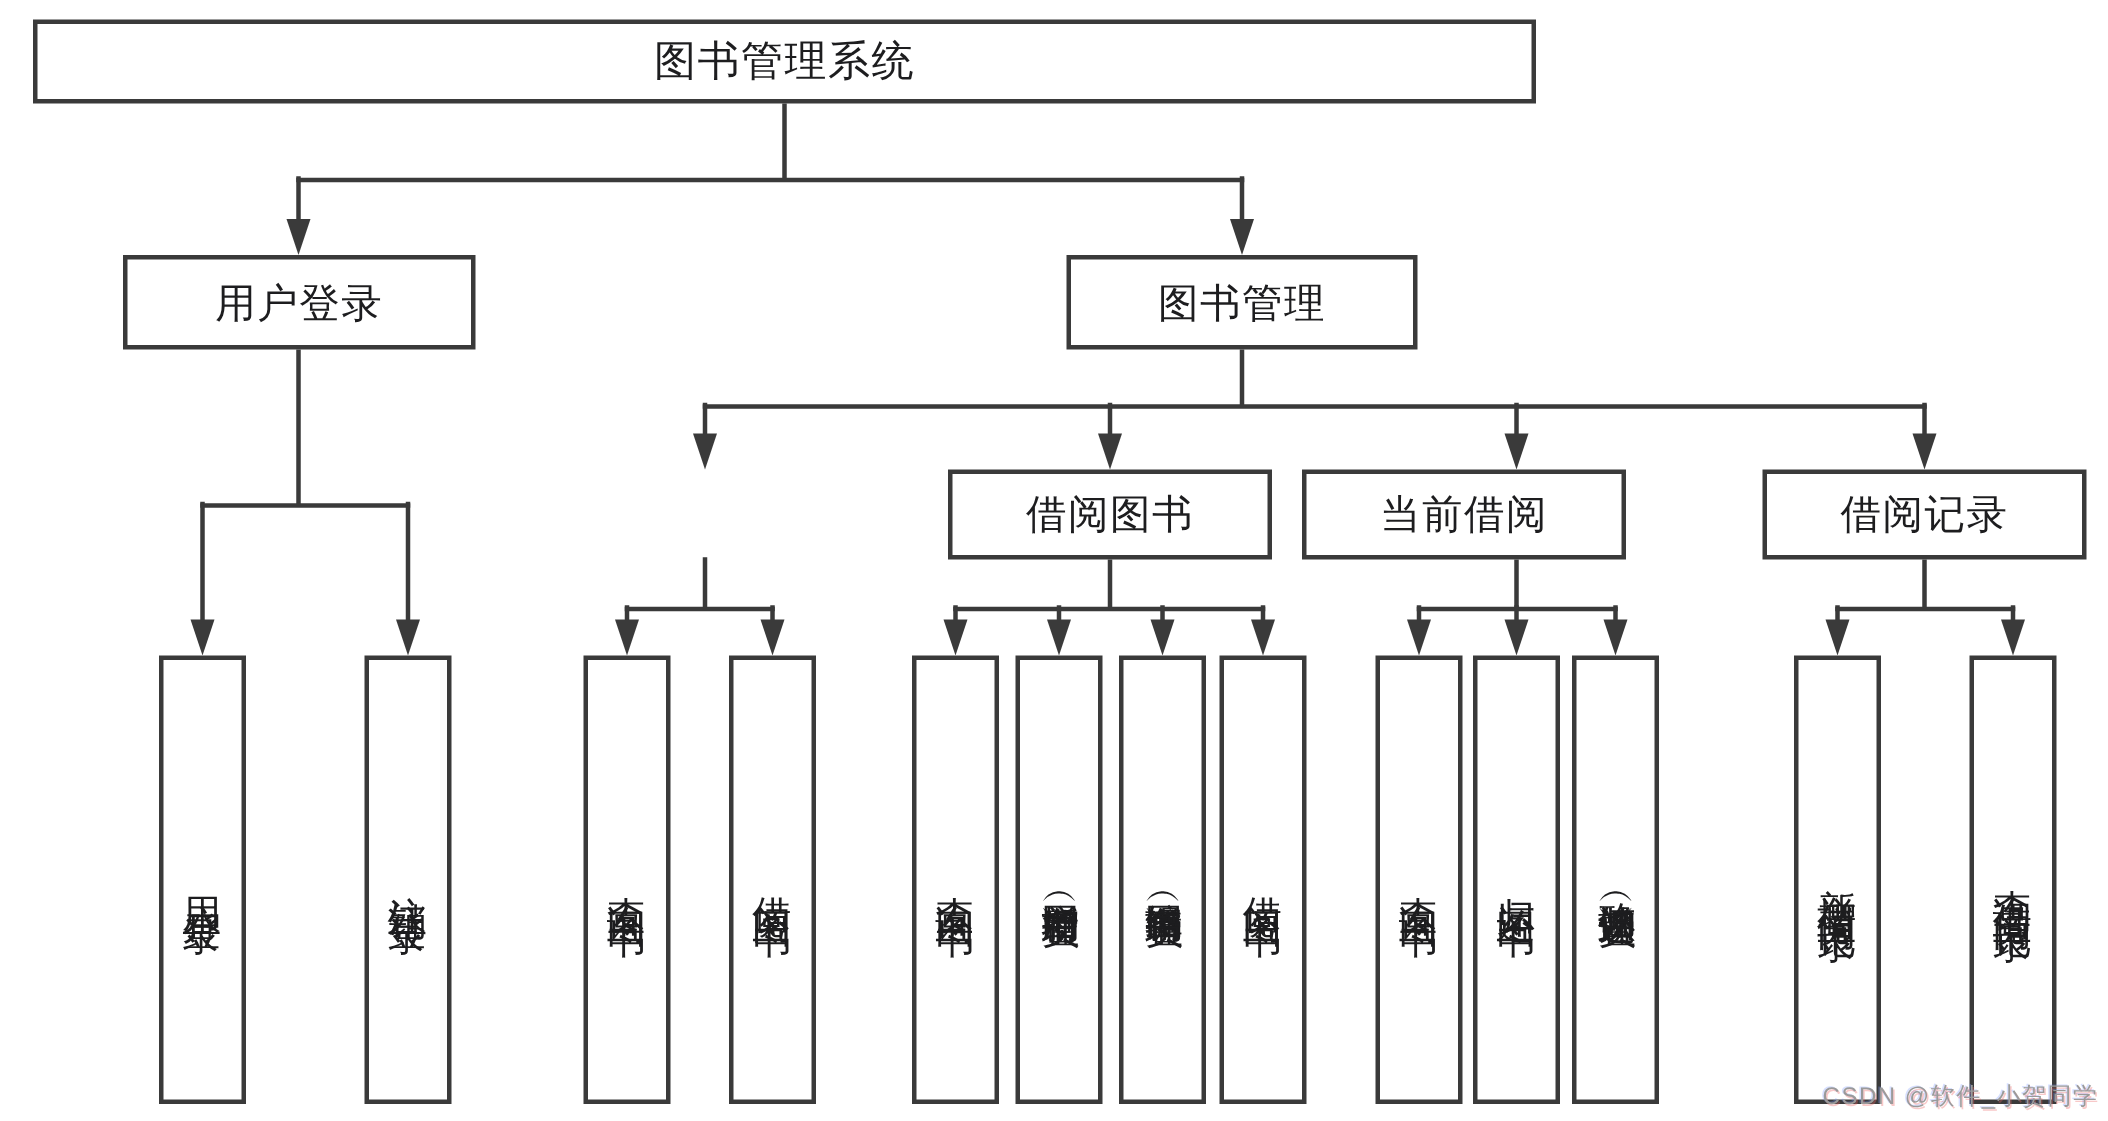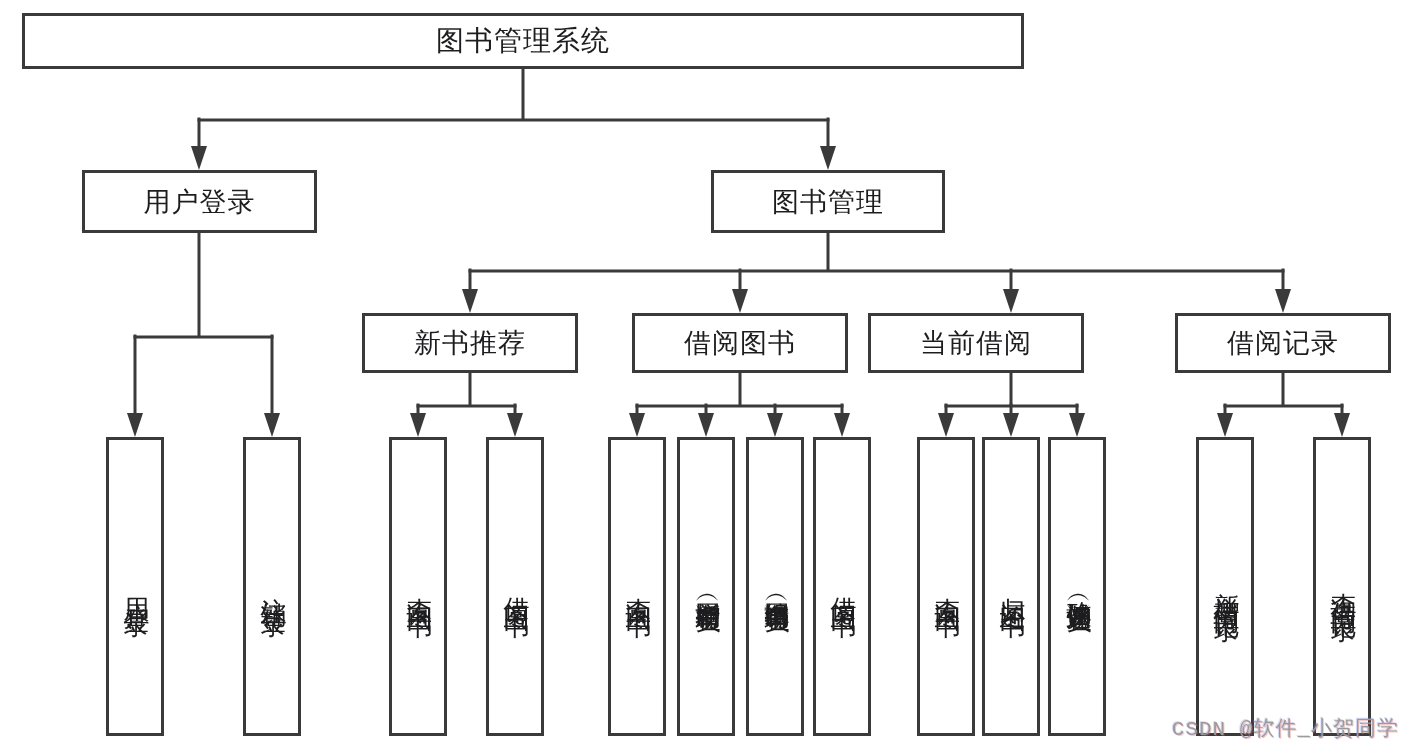--- a/index.html
+++ b/index.html
@@ -10,21 +10,20 @@
     --watermark:#9a9a9a;
   }
   *{box-sizing:border-box;margin:0;padding:0;}
   html,body{background:var(--background);}
   body{font-family:"Liberation Sans","DejaVu Sans",sans-serif;}
   .stage{
     position:relative;
     width:1405px;height:747px;
     background:var(--background);
     overflow:hidden;
-    font-family:Liberation Mono, monospace;
   }
   #connector-svg{position:absolute;left:0;top:0;width:1405px;height:747px;}
   #connector-svg path{stroke:var(--line);stroke-width:3;fill:none;stroke-linecap:square;}
   #connector-svg polygon{fill:var(--line);stroke:none;}
   .hbox{
     position:absolute;
     background:var(--box-fill);
     border:3px solid var(--line);
     display:flex;align-items:center;justify-content:center;
     color:var(--text);
@@ -46,21 +45,21 @@
     writing-mode:vertical-rl;
     text-orientation:mixed;
     font-size:26px;
     line-height:1;
     letter-spacing:5px;
   }
   .vbox.long span{font-size:25px;letter-spacing:1px;}
   .watermark{
     position:absolute;
     right:6px;bottom:5px;
-    font-size:21px;
+    font-size:16px;
     color:var(--watermark);
     letter-spacing:1px;
     text-shadow:1px 1px 0 rgba(236,99,99,0.35),-1px -1px 0 rgba(120,150,255,0.30);
     white-space:nowrap;
   }
 </style>
 </head>
 <body>
 
 <div class="stage">
@@ -124,23 +123,20 @@
     <span>图书管理系统</span>
   </div>
 
   <div class="hbox" style="left:82px;top:170px;width:235px;height:63px">
     <span>用户登录</span>
   </div>
   <div class="hbox" style="left:711px;top:170px;width:234px;height:63px">
     <span>图书管理</span>
   </div>
 
-  <div class="hbox" style="left:362px;top:313px;width:216px;height:60px">
-    <span>新书推荐</span>
-  </div>
   <div class="hbox" style="left:632px;top:313px;width:216px;height:60px">
     <span>借阅图书</span>
   </div>
   <div class="hbox" style="left:868px;top:313px;width:216px;height:60px">
     <span>当前借阅</span>
   </div>
   <div class="hbox" style="left:1175px;top:313px;width:216px;height:60px">
     <span>借阅记录</span>
   </div>
 

